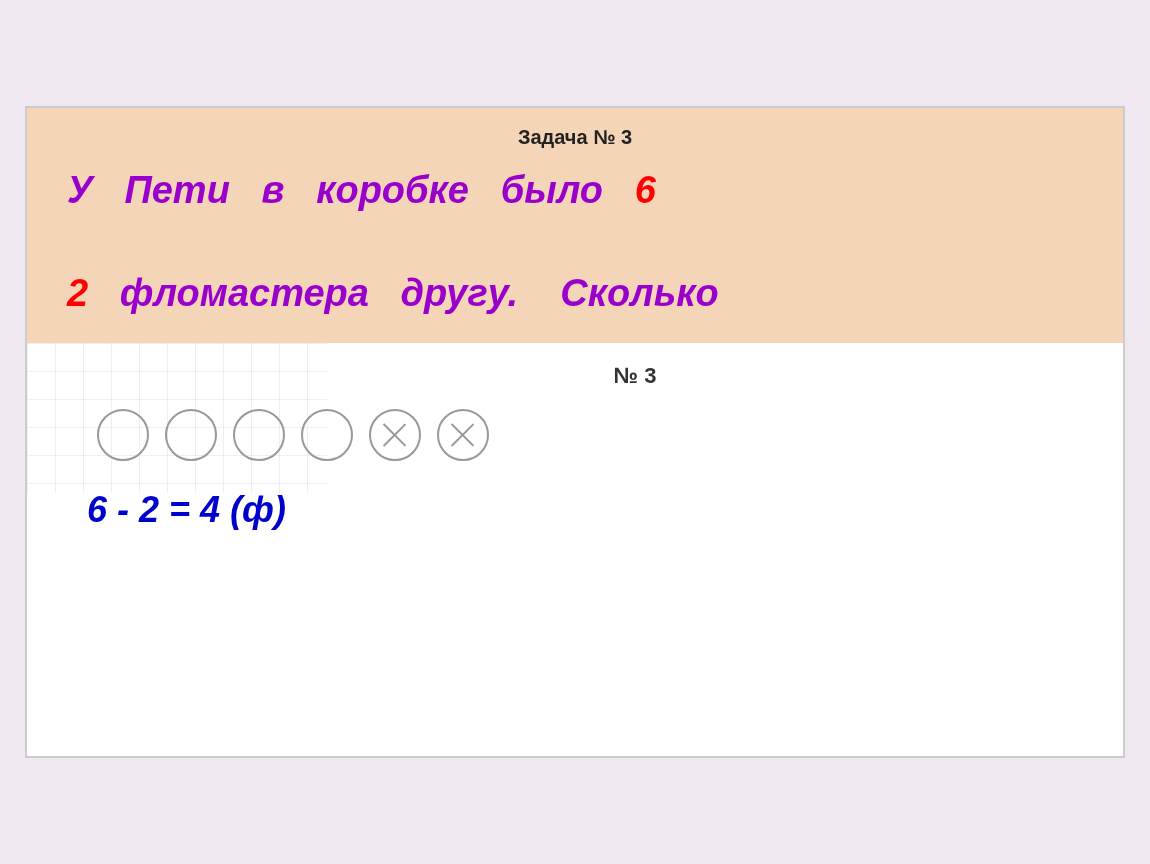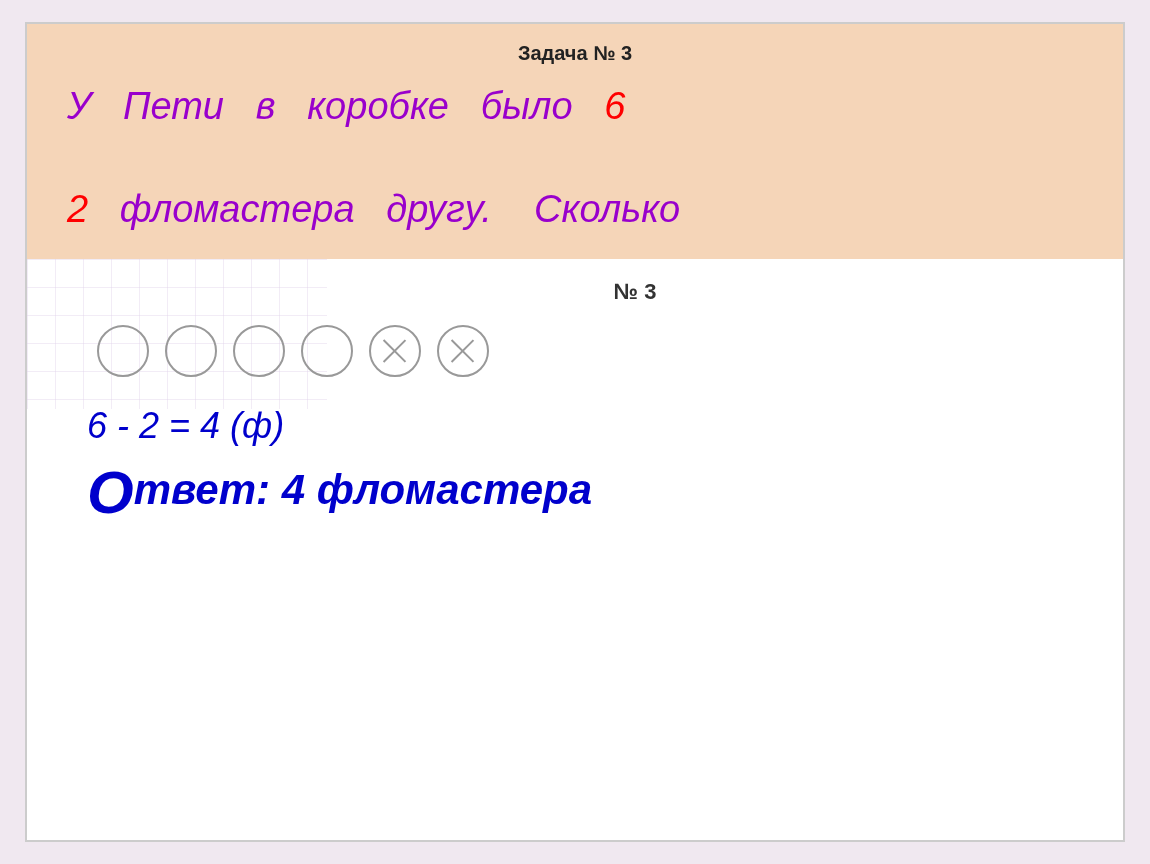--- a/index.html
+++ b/index.html
@@ -9,21 +9,21 @@
       height: 864px;
       background: #f0e8f0;
       display: flex;
       align-items: center;
       justify-content: center;
       font-family: Arial, sans-serif;
     }
 
     .slide {
       width: 1100px;
-      height: 820px;
+      height: 652px;
       background: #fff;
       border: 2px solid #ccc;
       display: flex;
       flex-direction: column;
       overflow: hidden;
     }
 
     
     .top-section {
       background: #f5d5b8;
@@ -35,21 +35,21 @@
       text-align: center;
       font-size: 20px;
       font-weight: bold;
       color: #222;
       margin-bottom: 16px;
       font-family: Arial, sans-serif;
     }
 
     .task-text {
       font-size: 38px;
-      font-weight: normal;
+      font-weight: bold;
       font-style: italic;
       color: #9900cc;
       line-height: 1.35;
       text-align: justify;
       font-family: Arial, sans-serif;
     }
 
     .task-text .num-red {
       color: #ff0000;
     }
@@ -127,21 +127,21 @@
       content: '';
       position: absolute;
       width: 65%;
       height: 2px;
       background: #999;
       transform: rotate(-45deg);
     }
 
     .equation {
       font-size: 36px;
-      font-weight: normal;
+      font-weight: bold;
       font-style: italic;
       color: #0000cc;
       margin-bottom: 16px;
       font-family: Arial, sans-serif;
     }
 
     .answer {
       font-size: 42px;
       font-weight: bold;
       font-style: italic;
@@ -193,20 +193,17 @@
         <div class="circle"></div>
         <div class="circle"></div>
         <div class="circle"></div>
 
         <div class="circle-crossed"></div>
         <div class="circle-crossed"></div>
       </div>
 
       <div class="equation">6 - 2 = 4 (ф)</div>
 
-      <div class="answer">
-        <span class="big-o">О</span><span>твет: 4 фломастера</span>
-      </div>
 
     </div>
   </div>
 
 </div>
 
 </body></html>

